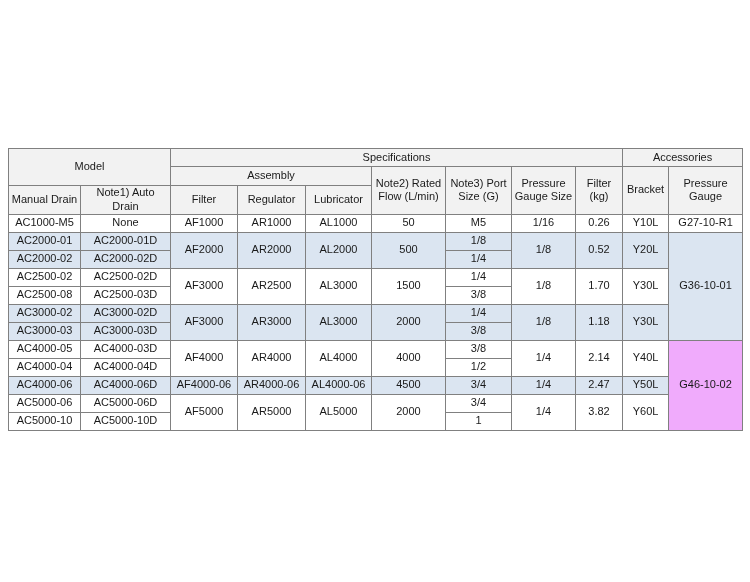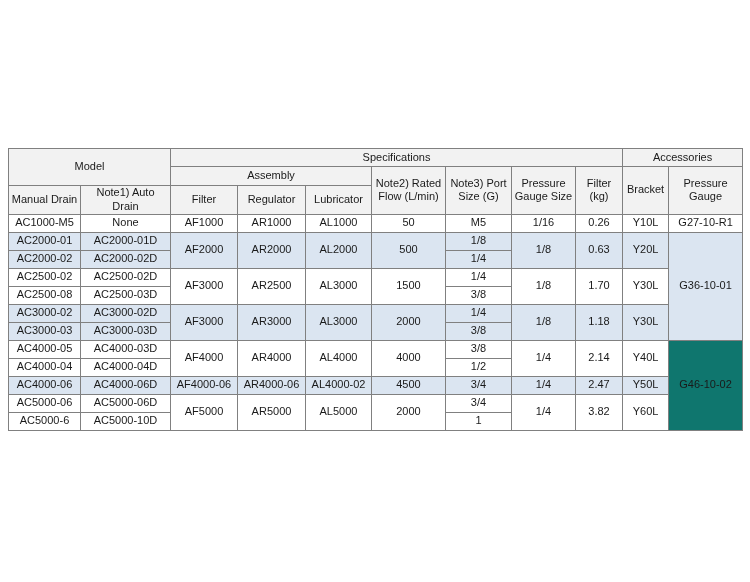--- a/index.html
+++ b/index.html
@@ -28,21 +28,21 @@
     background:var(--header-bg);
     font-weight:normal;
     white-space:pre-line;
   }
   tr.hr1 th{height:18px;}
   tr.hr2 th{height:19px;}
   tr.hr3 th{height:20px;}
   tbody td{height:18px;background:#ffffff;}
   tr.row-blue td{background:var(--highlight-row);}
   td.cell-blue{background:var(--highlight-row);}
-  td.cell-white{background:#0f766e;text-align:center;}
+  td.cell-white{background:#f0abfc;text-align:center;}
 </style>
 </head>
 <body>
 
 <table class="spec-table">
   <colgroup>
     <col style="width:72px">
       <col style="width:90px">
       <col style="width:67px">
       <col style="width:68px">
@@ -98,21 +98,21 @@
     </tr>
     <tr class="row-blue">
       <td>AC2000-01</td>
       <td>AC2000-01D</td>
       <td rowspan="2">AF2000</td>
       <td rowspan="2">AR2000</td>
       <td rowspan="2">AL2000</td>
       <td rowspan="2">500</td>
       <td>1/8</td>
       <td rowspan="2">1/8</td>
-      <td rowspan="2">0.63</td>
+      <td rowspan="2">0.52</td>
       <td rowspan="2">Y20L</td>
       <td rowspan="6" class="cell-blue">G36-10-01</td>
     </tr>
     <tr class="row-blue">
       <td>AC2000-02</td>
       <td>AC2000-02D</td>
       <td>1/4</td>
     </tr>
     <tr>
       <td>AC2500-02</td>
@@ -164,38 +164,38 @@
     <tr>
       <td>AC4000-04</td>
       <td>AC4000-04D</td>
       <td>1/2</td>
     </tr>
     <tr class="row-blue">
       <td>AC4000-06</td>
       <td>AC4000-06D</td>
       <td>AF4000-06</td>
       <td>AR4000-06</td>
-      <td>AL4000-02</td>
+      <td>AL4000-06</td>
       <td>4500</td>
       <td>3/4</td>
       <td>1/4</td>
       <td>2.47</td>
       <td>Y50L</td>
     </tr>
     <tr>
       <td>AC5000-06</td>
       <td>AC5000-06D</td>
       <td rowspan="2">AF5000</td>
       <td rowspan="2">AR5000</td>
       <td rowspan="2">AL5000</td>
       <td rowspan="2">2000</td>
       <td>3/4</td>
       <td rowspan="2">1/4</td>
       <td rowspan="2">3.82</td>
       <td rowspan="2">Y60L</td>
     </tr>
     <tr>
-      <td>AC5000-6</td>
+      <td>AC5000-10</td>
       <td>AC5000-10D</td>
       <td>1</td>
     </tr>
   </tbody>
 </table>
 
 </body></html>

